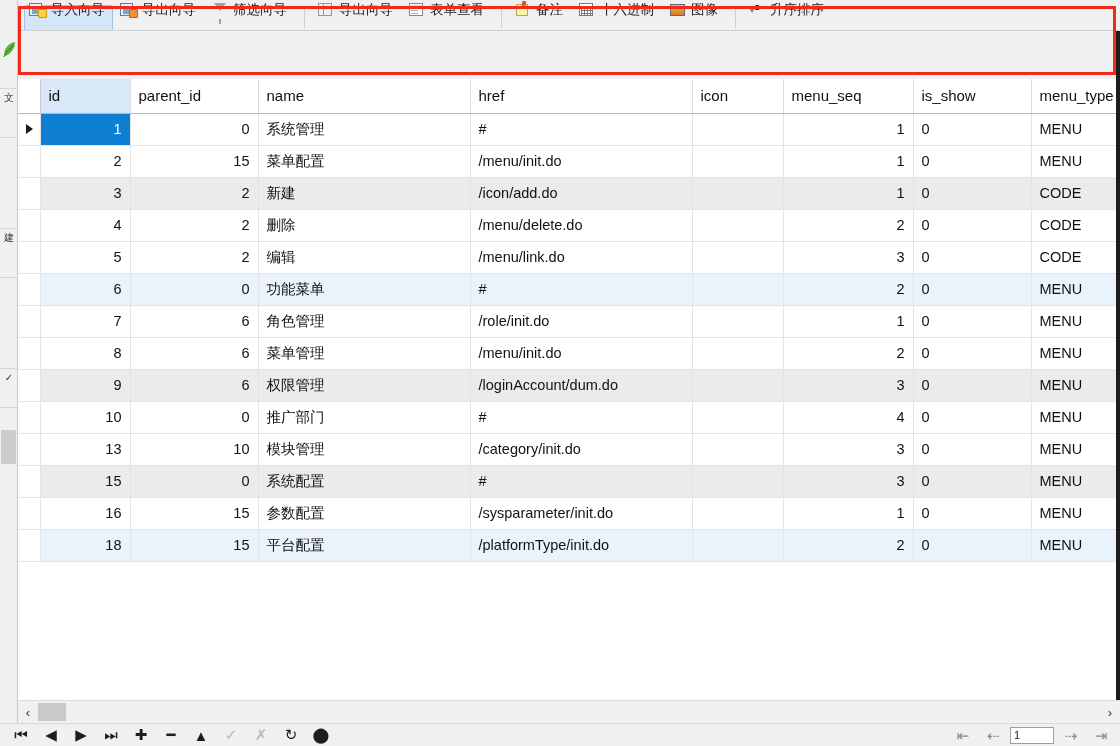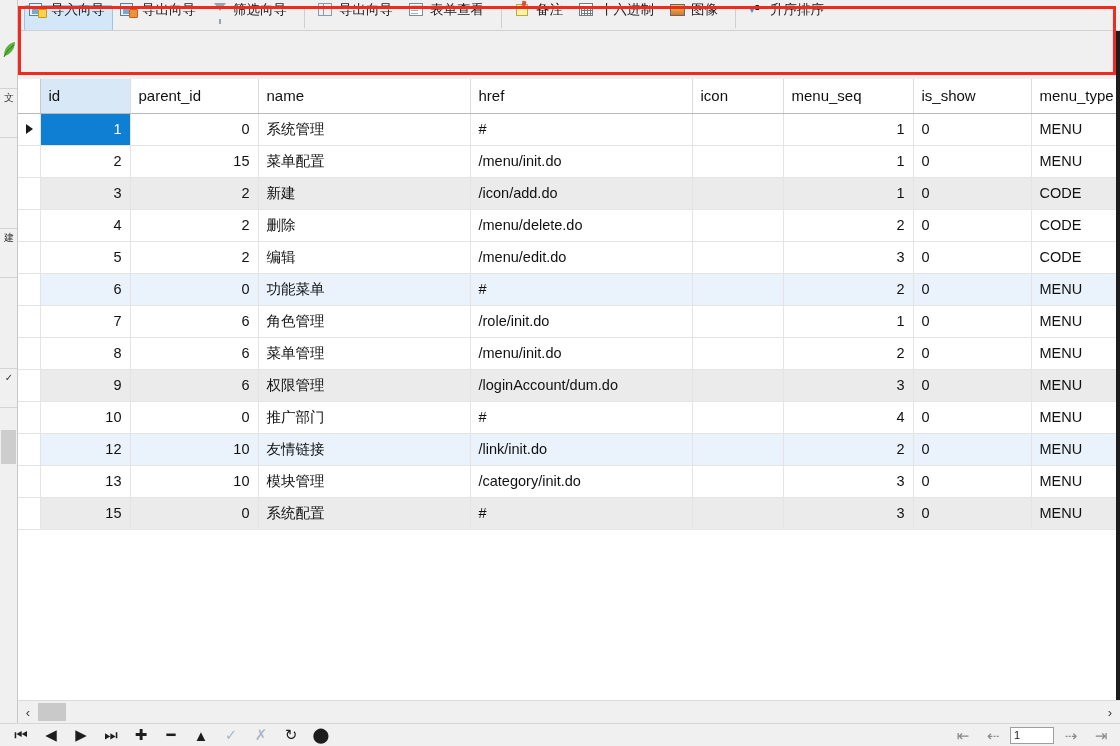--- a/index.html
+++ b/index.html
@@ -405,21 +405,21 @@
             <td class=""></td>
             <td class="num">2</td>
             <td class="">0</td>
             <td class="">CODE</td>
           </tr>
           <tr class="r-white">
             <td class="rowhdr"></td>
             <td class="num">5</td>
             <td class="num">2</td>
             <td class="">编辑</td>
-            <td class="">/menu/edit.do</td>
+            <td class="">/menu/link.do</td>
             <td class=""></td>
             <td class="num">3</td>
             <td class="">0</td>
             <td class="">CODE</td>
           </tr>
           <tr class="r-blue">
             <td class="rowhdr"></td>
             <td class="num">6</td>
             <td class="num">0</td>
             <td class="">功能菜单</td>
@@ -466,50 +466,61 @@
             <td class="rowhdr"></td>
             <td class="num">10</td>
             <td class="num">0</td>
             <td class="">推广部门</td>
             <td class="">#</td>
             <td class=""></td>
             <td class="num">4</td>
             <td class="">0</td>
             <td class="">MENU</td>
           </tr>
-          <tr class="r-blue">
-            <td class="rowhdr"></td>
-            <td class="num">12</td>
-            <td class="num">10</td>
-            <td class="">友情链接</td>
-            <td class="">/link/init.do</td>
-            <td class=""></td>
-            <td class="num">2</td>
-            <td class="">0</td>
-            <td class="">MENU</td>
-          </tr>
           <tr class="r-white">
             <td class="rowhdr"></td>
             <td class="num">13</td>
             <td class="num">10</td>
             <td class="">模块管理</td>
             <td class="">/category/init.do</td>
             <td class=""></td>
             <td class="num">3</td>
             <td class="">0</td>
             <td class="">MENU</td>
           </tr>
           <tr class="r-grey">
             <td class="rowhdr"></td>
             <td class="num">15</td>
             <td class="num">0</td>
             <td class="">系统配置</td>
             <td class="">#</td>
             <td class=""></td>
             <td class="num">3</td>
+            <td class="">0</td>
+            <td class="">MENU</td>
+          </tr>
+          <tr class="r-white">
+            <td class="rowhdr"></td>
+            <td class="num">16</td>
+            <td class="num">15</td>
+            <td class="">参数配置</td>
+            <td class="">/sysparameter/init.do</td>
+            <td class=""></td>
+            <td class="num">1</td>
+            <td class="">0</td>
+            <td class="">MENU</td>
+          </tr>
+          <tr class="r-blue">
+            <td class="rowhdr"></td>
+            <td class="num">18</td>
+            <td class="num">15</td>
+            <td class="">平台配置</td>
+            <td class="">/platformType/init.do</td>
+            <td class=""></td>
+            <td class="num">2</td>
             <td class="">0</td>
             <td class="">MENU</td>
           </tr>
         </tbody>
     </table>
   </div>
 
   <div class="right-edge"></div>
 
   <div class="hscroll">

